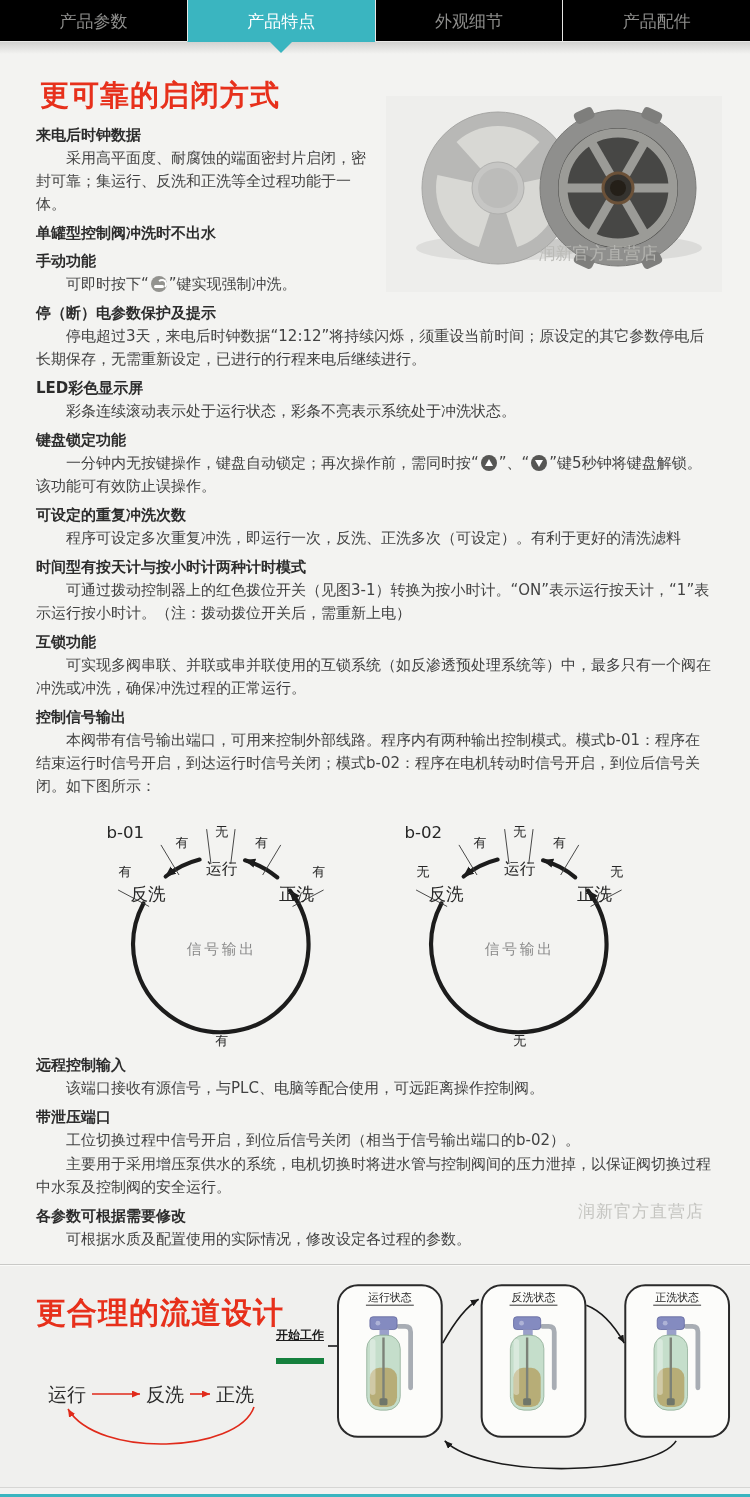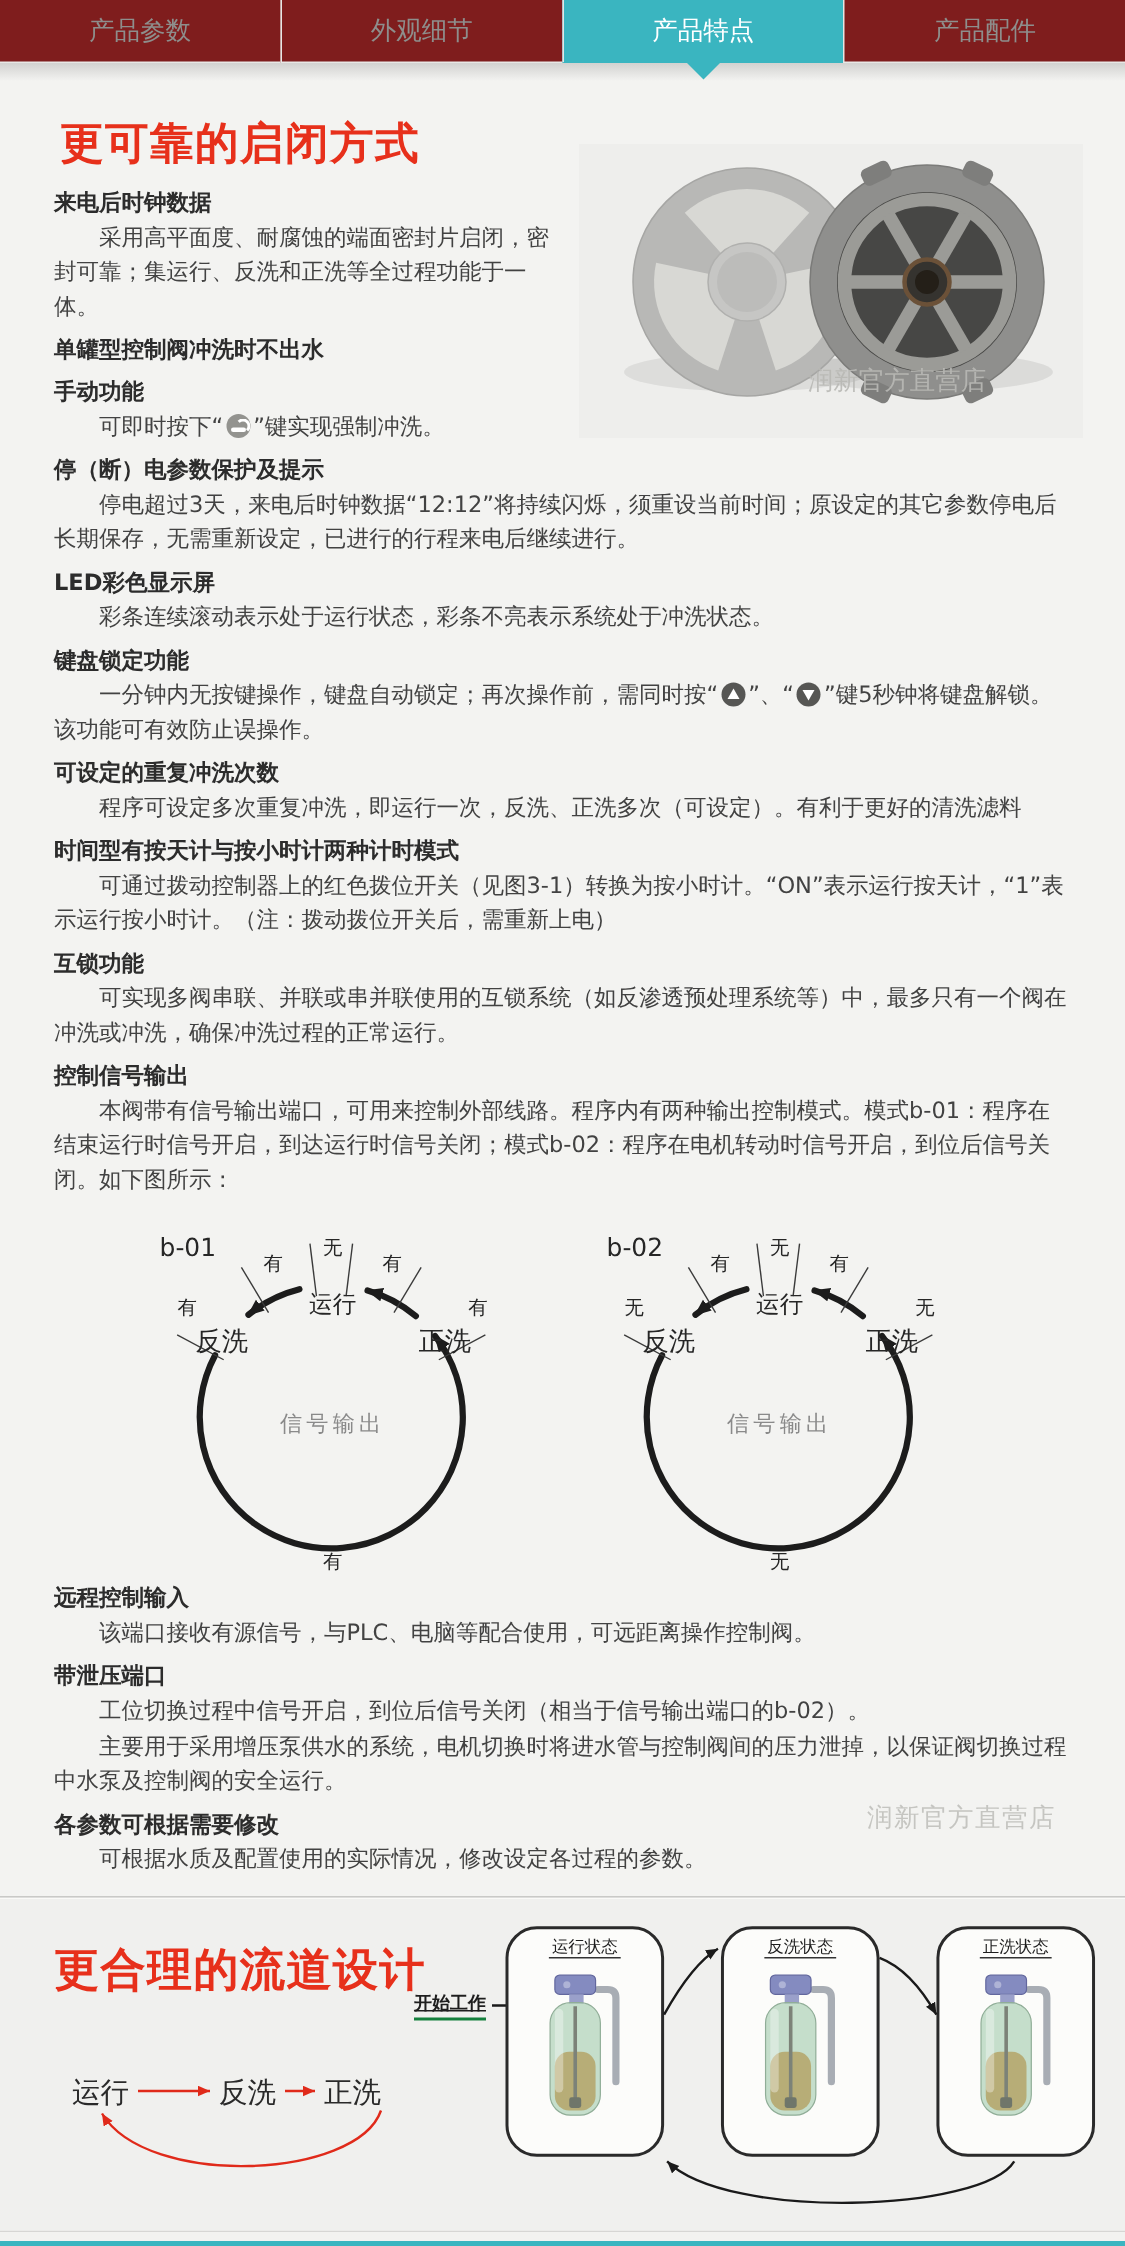--- a/index.html
+++ b/index.html
@@ -1,19 +1,19 @@
 <!DOCTYPE html>
 <html><head>
 <meta charset="utf-8">
 <style>
   html,body{margin:0;padding:0}
   body{width:750px;font-family:"DejaVu Sans",sans-serif;background:#fff;color:#333}
   
   .tabbar{display:flex;height:42px;background:#fff;position:relative;z-index:3}
-  .tab{flex:1;text-align:center;line-height:42px;font-size:17px;color:#8e8e8c;background:#7f1d1d;
+  .tab{flex:1;text-align:center;line-height:42px;font-size:17px;color:#8e8e8c;background:#000000;
        border-bottom:1px solid #e8e8e6;cursor:pointer;white-space:nowrap}
   .tab+.tab{border-left:1px solid #e6e6e4}
   .tab.active{background:#3ab5c0;color:#fff;border-bottom-color:#3ab5c0;position:relative}
   .tab.active::after{content:"";position:absolute;left:50%;margin-left:-11px;top:42px;
        border:11px solid transparent;border-top-color:#3ab5c0}
   
   .main{background:#f3f3f1;position:relative;padding:0 36px 12px}
   .band{height:12px;background:linear-gradient(#d2d2d0,#f3f3f1);margin:0 -36px}
   h1.sec-title{font-size:29px;color:#e7301b;font-weight:bold;margin:22px 4px 8px;letter-spacing:1px}
   .photo{position:absolute;top:54px;right:28px;width:336px;height:196px}
@@ -42,40 +42,40 @@
   .sig .dim{fill:#8a8a8a;letter-spacing:3px}
   
   .features2{position:relative}
   .wm{position:absolute;right:10px;top:146px;font-size:17px;color:#c5c5c1;letter-spacing:1px}
   
   .flow-section{position:relative;height:222px;background:#f0f0ee;
       border-top:1px solid #c9c9c7;box-shadow:inset 0 1px 0 #fafaf8;overflow:hidden}
   h2.flow-title{position:absolute;left:36px;top:28px;font-size:30px;color:#e7301b;margin:0;letter-spacing:1px}
   .start-work{position:absolute;left:276px;top:62px;font-size:12px;color:#1e1e1e;font-weight:bold;
       display:flex;align-items:center;gap:3px}
-  .sw-text{text-decoration:underline;border-bottom:2px solid #15803d;padding-bottom:1px}
+  .sw-text{text-decoration:underline;border-bottom:6px solid #15803d;padding-bottom:14px}
   .mini-flow{position:absolute;left:28px;top:96px}
   .state-boxes{position:absolute;left:336px;top:14px}
   .state-boxes .box{fill:#fcfcfa;stroke:#2a2a2a;stroke-width:2}
   .state-boxes .lbl{font-size:11px;fill:#1d1d1d}
   .state-boxes .ul{stroke:#333;stroke-width:1}
   .state-boxes .flowline{stroke:#1a1a1a;stroke-width:1.6;fill:none}
   .mini-flow text{font-size:19px;fill:#2a2a2a}
   .mini-flow .red{stroke:#e02a1a;stroke-width:1.6;fill:none}
   
   .pre-foot{height:6px;background:#f2f2f0;border-top:1px solid #d6d6d4}
   .teal-foot{height:13px;background:#3ab5c0}
 </style>
 </head>
 <body>
 
 <div class="tabbar">
   <div class="tab">产品参数</div>
+  <div class="tab active">产品特点</div>
   <div class="tab">外观细节</div>
-  <div class="tab active">产品特点</div>
   <div class="tab">产品配件</div>
 </div>
 
 <div class="main">
   <div class="band"></div>
 
   <h1 class="sec-title">更可靠的启闭方式</h1>
 
   <svg class="photo" viewBox="0 0 336 196">
     <rect x="0" y="0" width="336" height="196" fill="#eeeeec"></rect>

